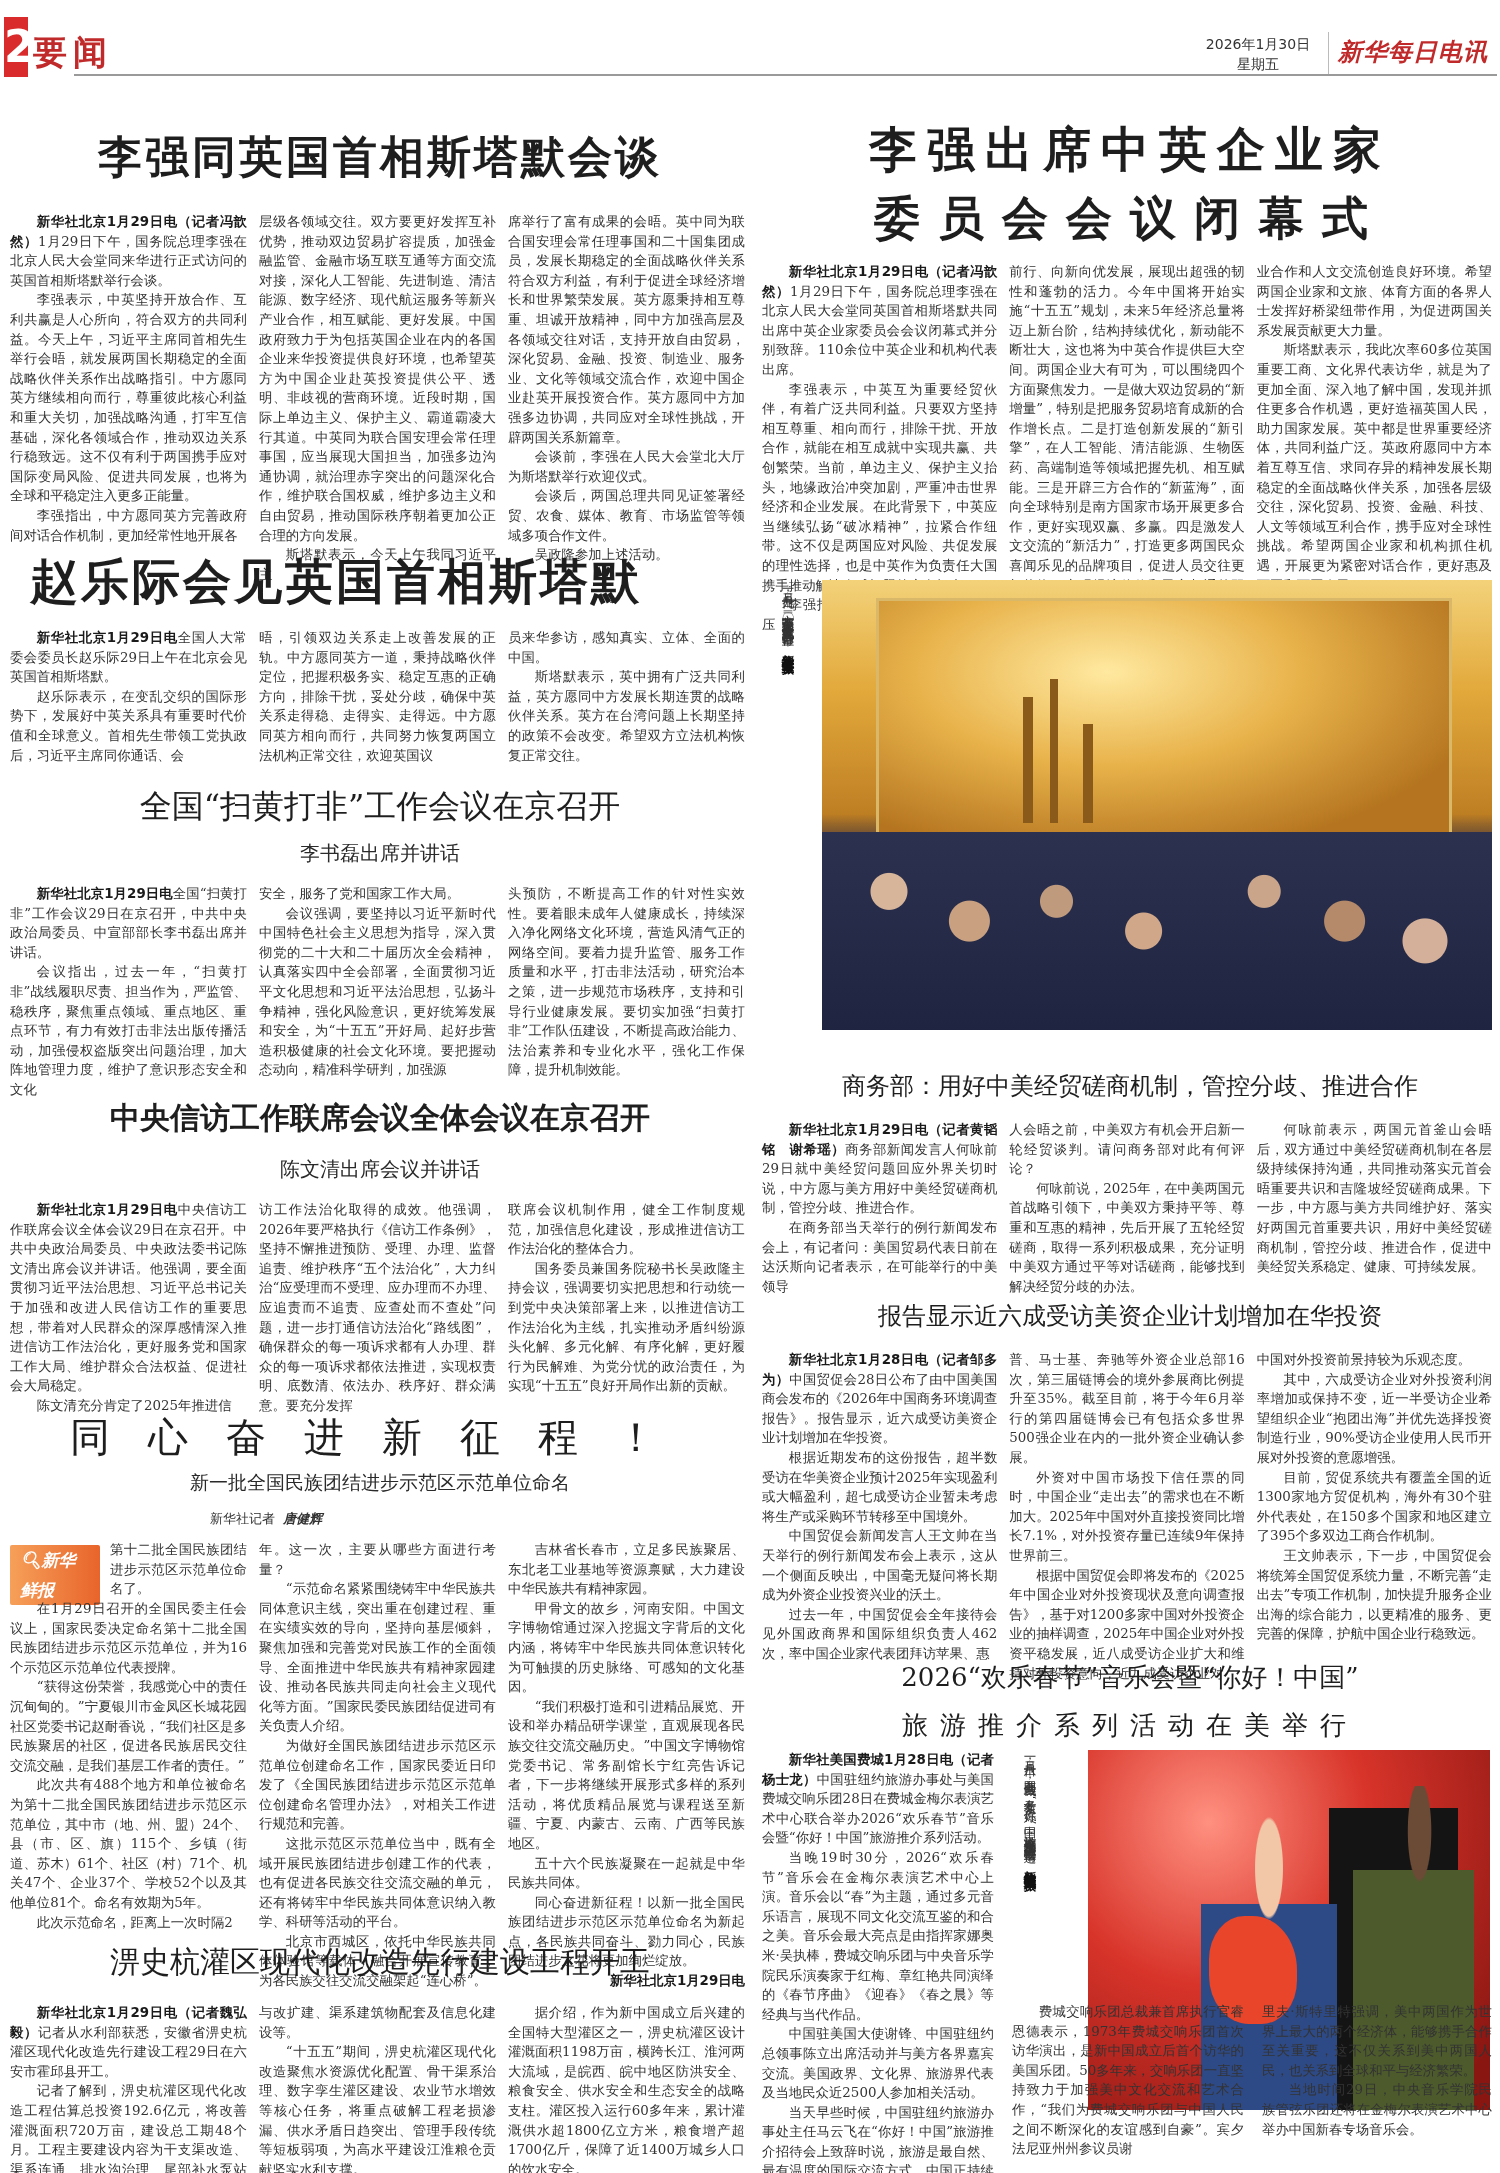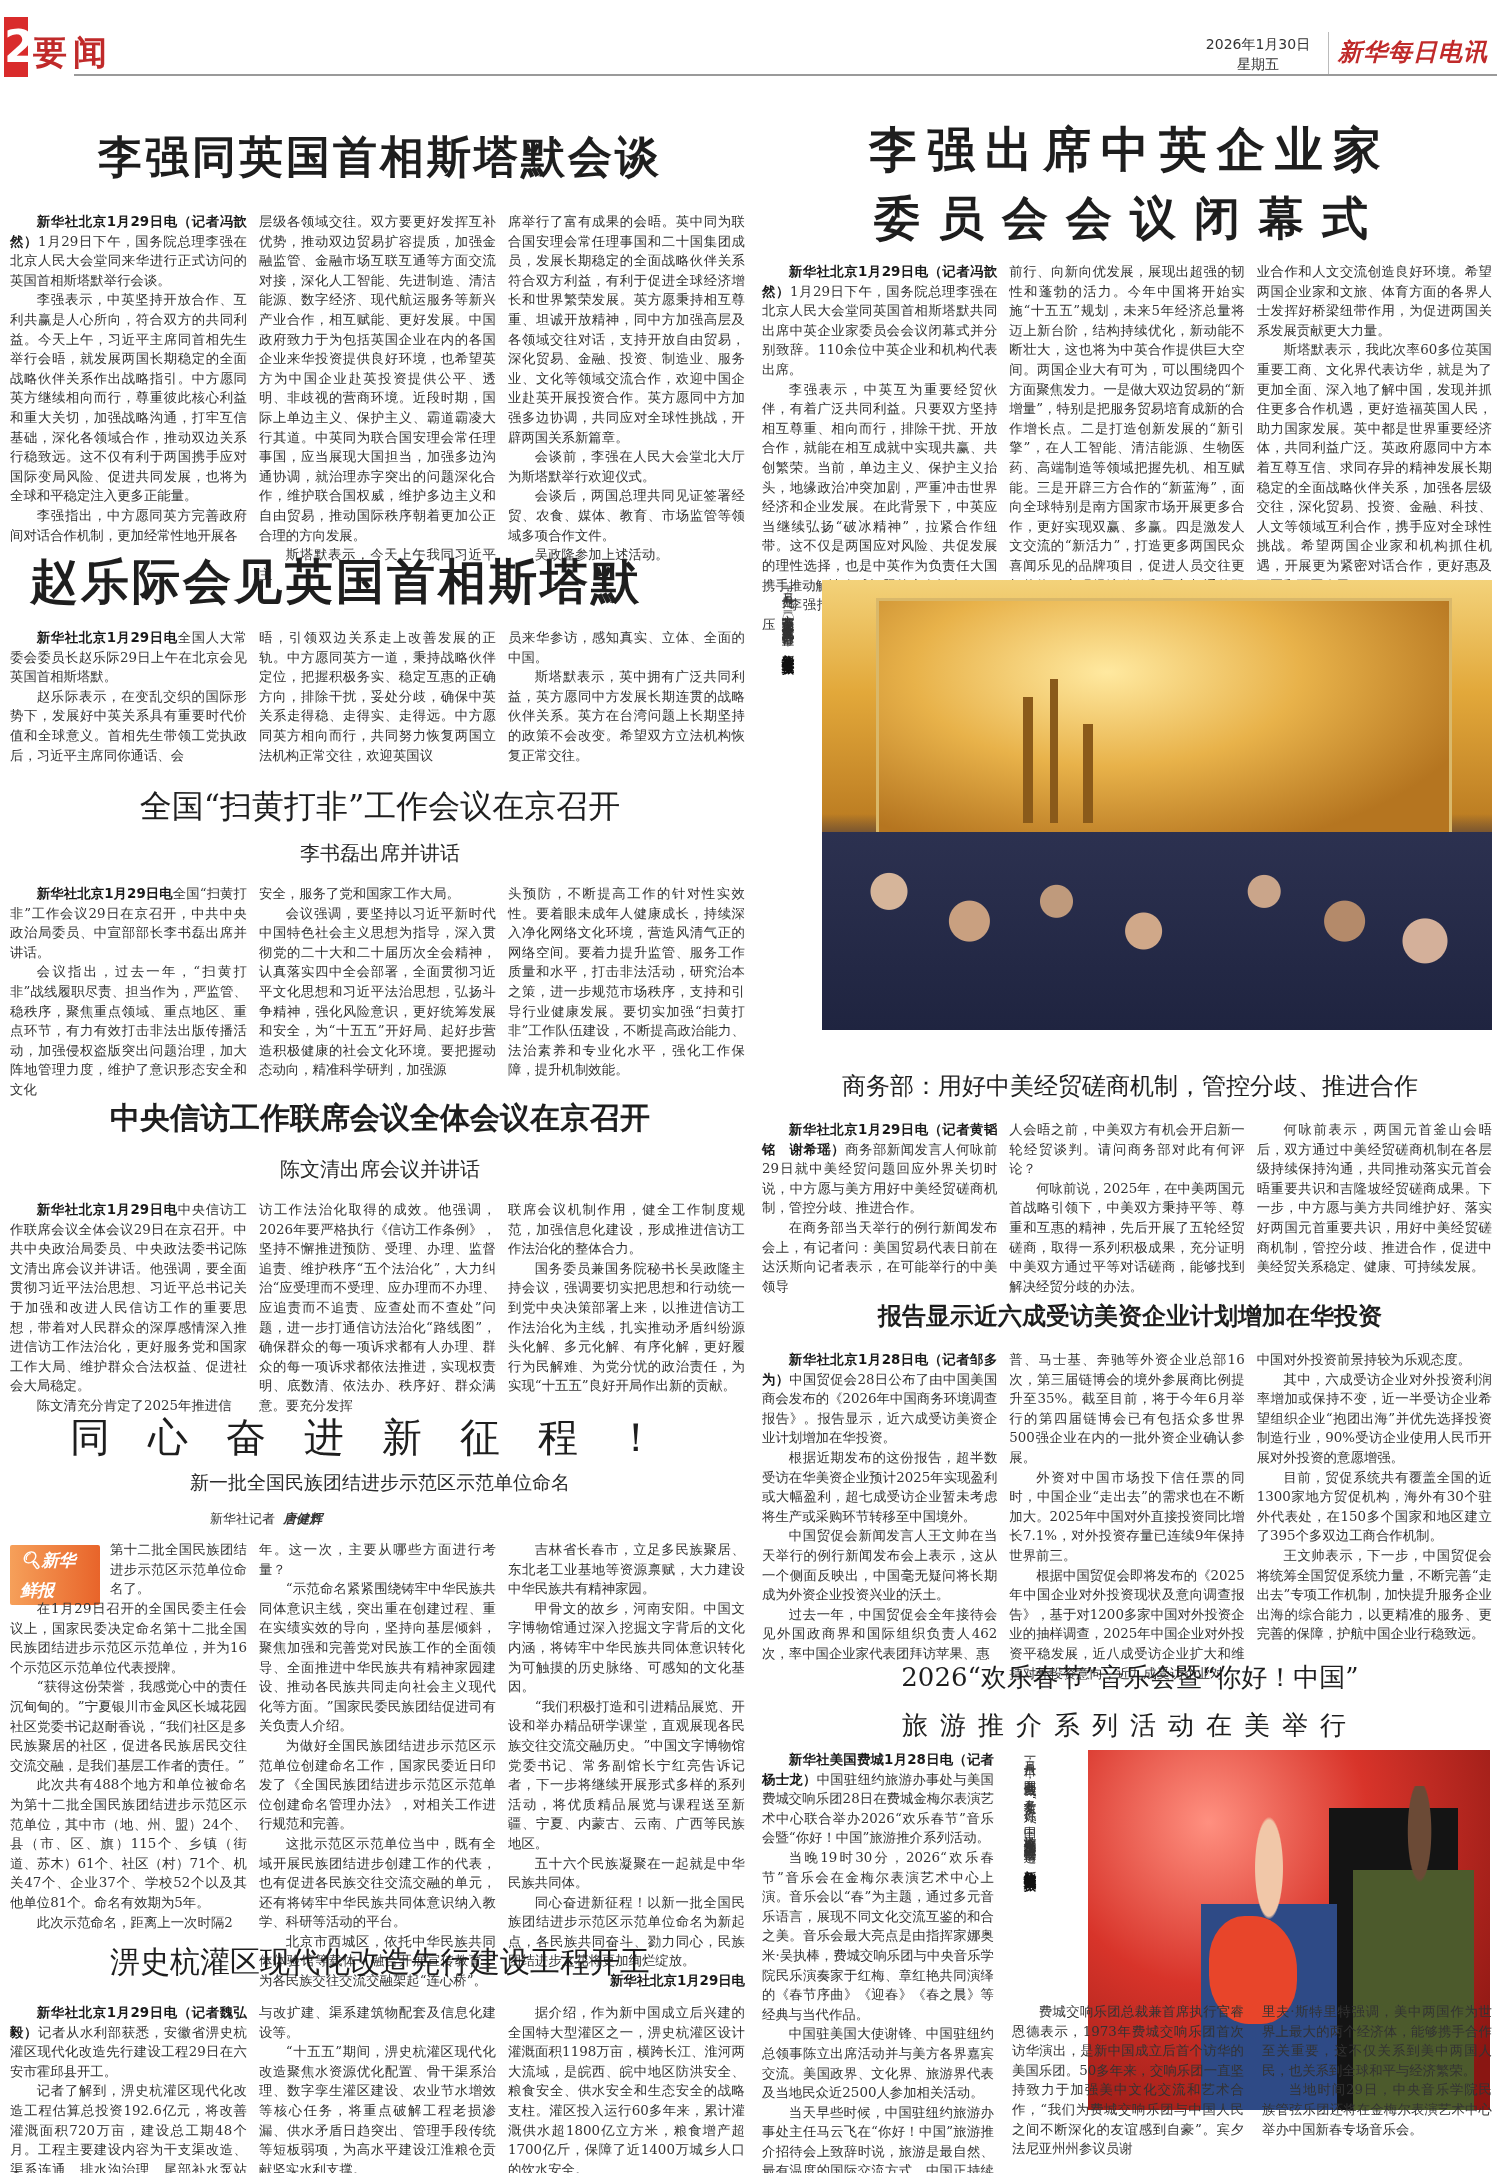--- a/index.html
+++ b/index.html
@@ -197,21 +197,21 @@
       <p class="noindent">人会晤之前，中美双方有机会开启新一轮经贸谈判。请问商务部对此有何评论？</p>
       <p>何咏前说，2025年，在中美两国元首战略引领下，中美双方秉持平等、尊重和互惠的精神，先后开展了五轮经贸磋商，取得一系列积极成果，充分证明中美双方通过平等对话磋商，能够找到解决经贸分歧的办法。</p>
     </div>
     <div class="col">
       <p>何咏前表示，两国元首釜山会晤后，双方通过中美经贸磋商机制在各层级持续保持沟通，共同推动落实元首会晤重要共识和吉隆坡经贸磋商成果。下一步，中方愿与美方共同维护好、落实好两国元首重要共识，用好中美经贸磋商机制，管控分歧、推进合作，促进中美经贸关系稳定、健康、可持续发展。</p>
     </div>
   </div>
 </article>
 
 <article>
-  <h1 class="headline" style="left:795px; top:1300px; width:670px; font-size:24px; font-weight:bold;">报告显示近六成受访美资企业计划增加在华投资</h1>
+  <h1 class="headline" style="left:795px; top:1300px; width:670px; font-size:24px; font-weight:normal;">报告显示近六成受访美资企业计划增加在华投资</h1>
   <div class="cols" style="left:762px; top:1350px; width:730px; height:265px;">
     <div class="col">
       <p><span class="dateline">新华社北京1月28日电（记者邹多为）</span><span>中国贸促会28日公布了由中国美国商会发布的《2026年中国商务环境调查报告》。报告显示，近六成受访美资企业计划增加在华投资。</span></p>
       <p>根据近期发布的这份报告，超半数受访在华美资企业预计2025年实现盈利或大幅盈利，超七成受访企业暂未考虑将生产或采购环节转移至中国境外。</p>
       <p>中国贸促会新闻发言人王文帅在当天举行的例行新闻发布会上表示，这从一个侧面反映出，中国毫无疑问将长期成为外资企业投资兴业的沃土。</p>
       <p>过去一年，中国贸促会全年接待会见外国政商界和国际组织负责人462次，率中国企业家代表团拜访苹果、惠</p>
     </div>
     <div class="col">
       <p class="noindent">普、马士基、奔驰等外资企业总部16次，第三届链博会的境外参展商比例提升至35%。截至目前，将于今年6月举行的第四届链博会已有包括众多世界500强企业在内的一批外资企业确认参展。</p>
       <p>外资对中国市场投下信任票的同时，中国企业“走出去”的需求也在不断加大。2025年中国对外直接投资同比增长7.1%，对外投资存量已连续9年保持世界前三。</p>

